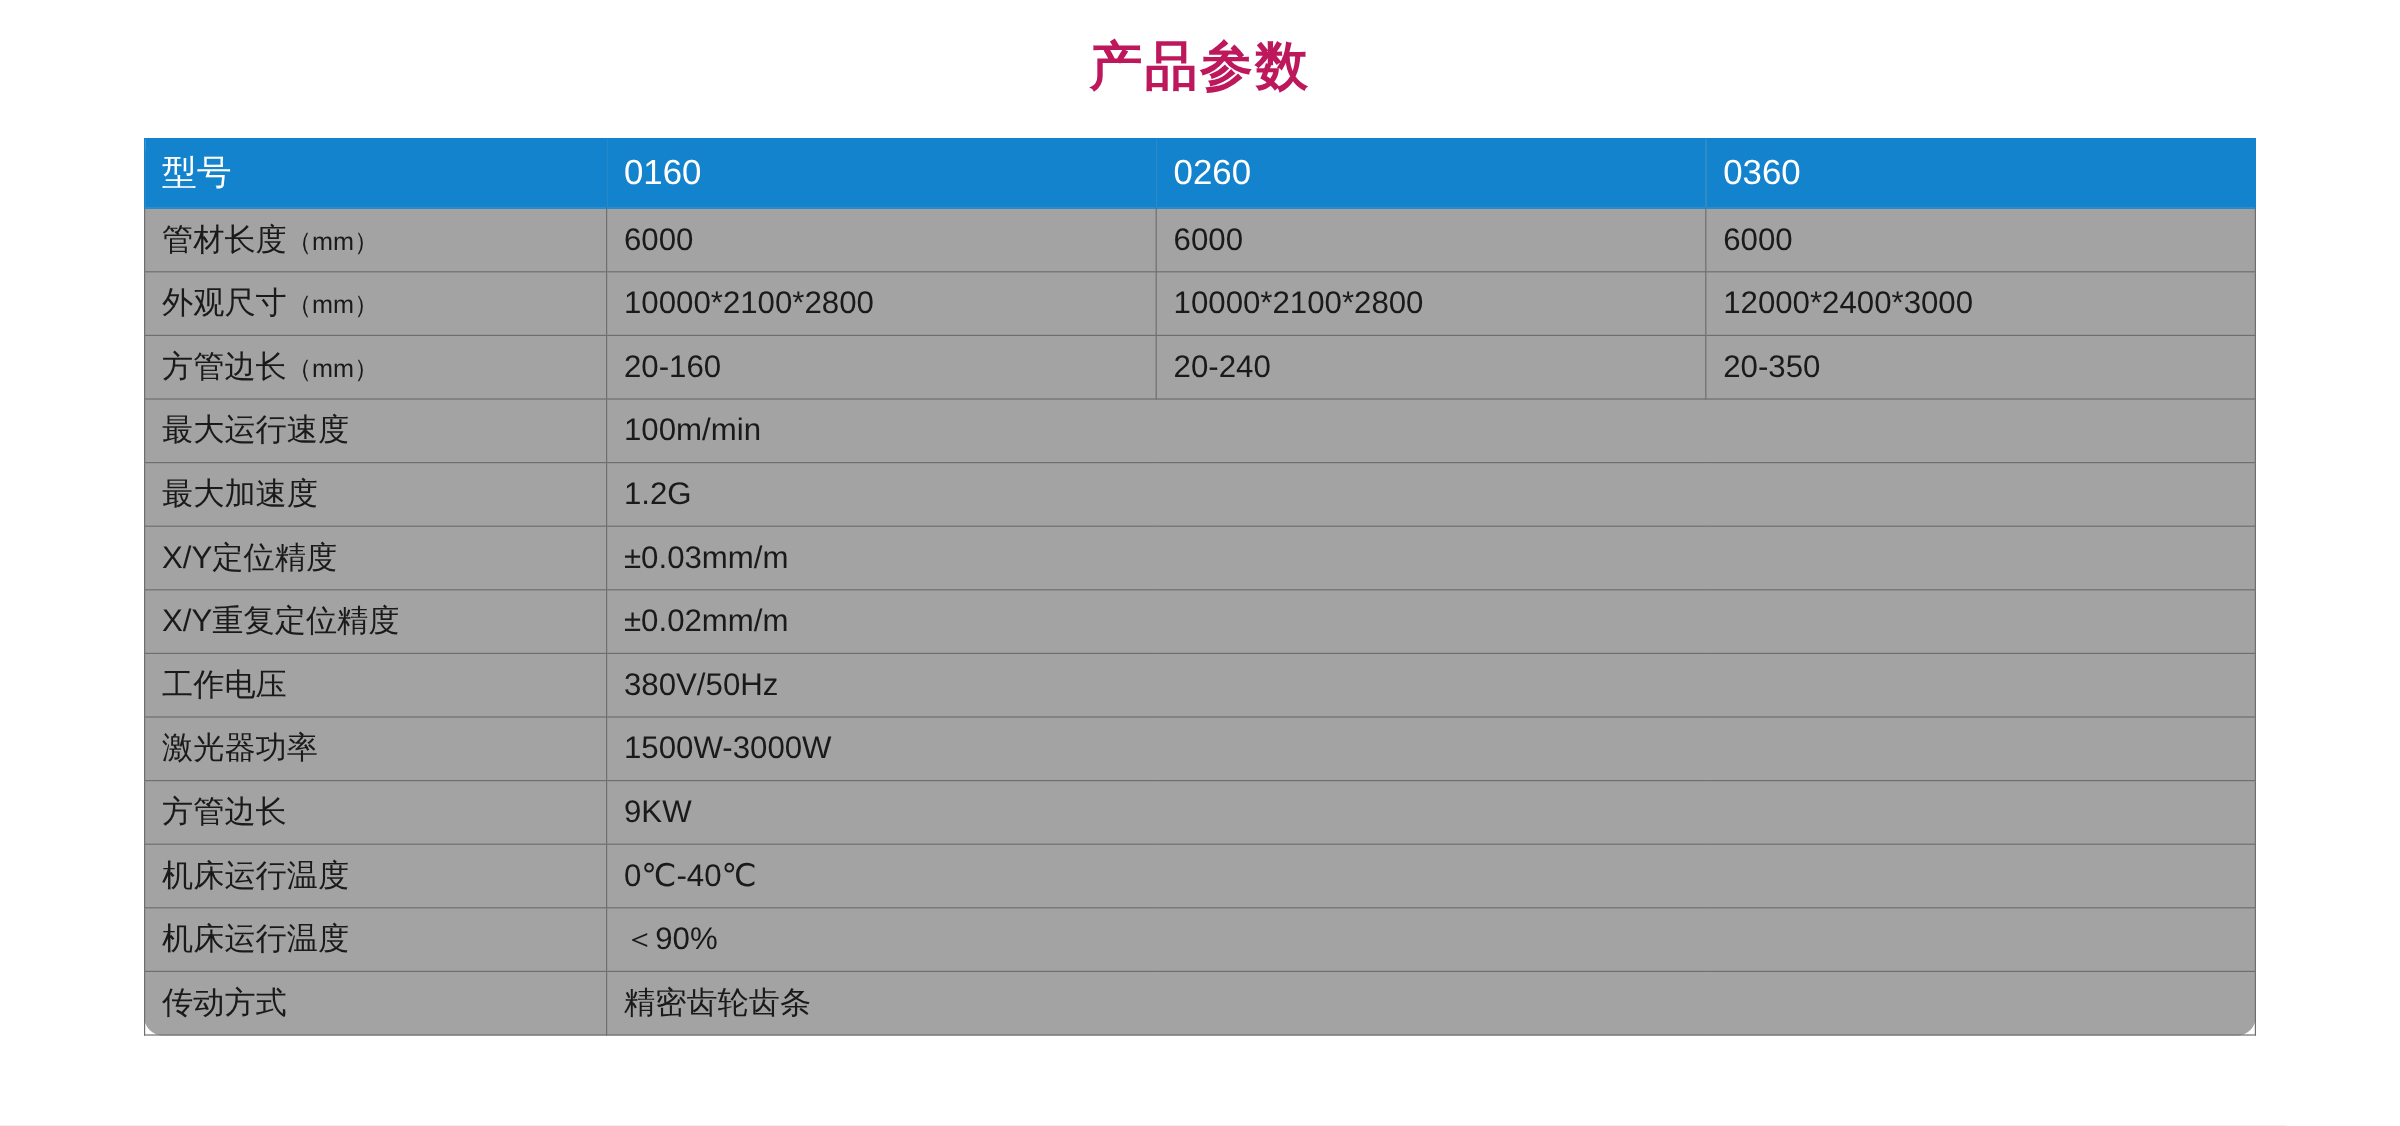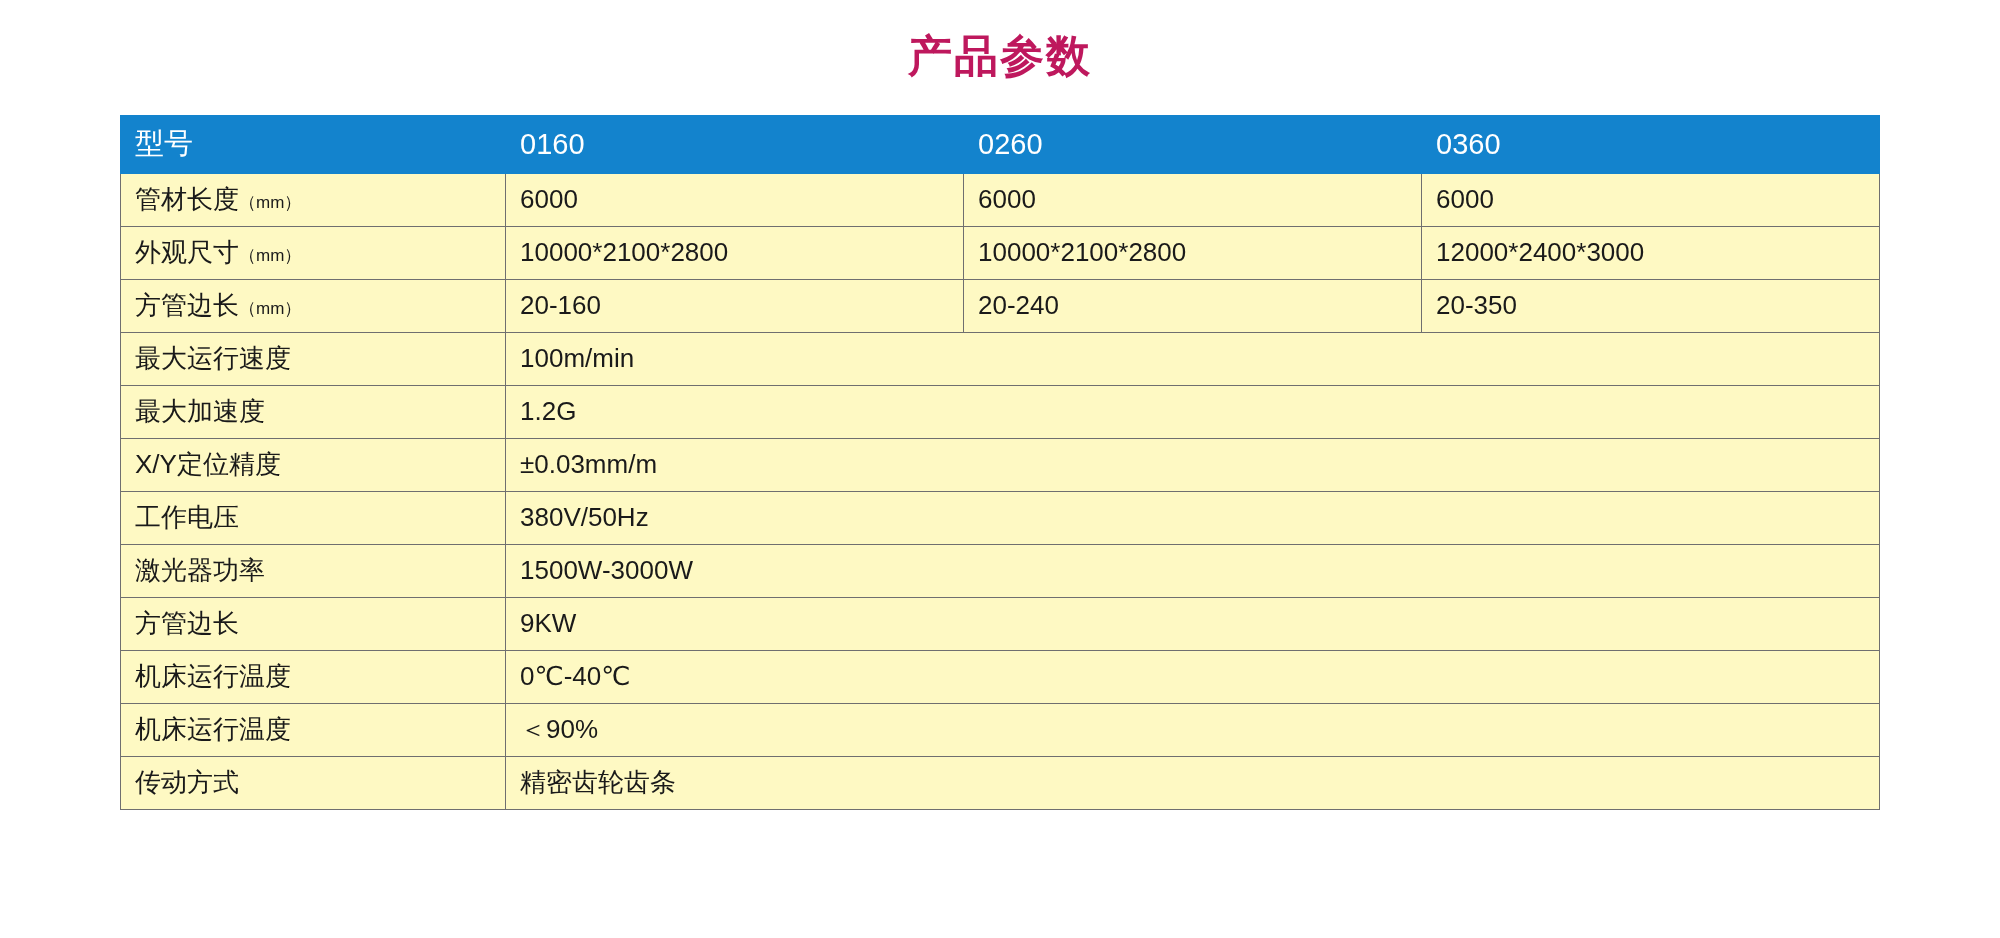--- a/index.html
+++ b/index.html
@@ -31,21 +31,22 @@
     line-height: 1.2;
   }
   .table-wrap {
     margin: 32px auto 0 auto;
     width: 1760px;
   }
   table.spec {
     border-collapse: collapse;
     width: 100%;
     table-layout: fixed;
-    background: #fef9c3;
+    background: #a3a3a3;
+    border-radius: 16px;
   }
   table.spec td, table.spec th {
     border: 1px solid #6f6f6f;
     padding: 0 14px;
     height: 53px;
     font-size: 26px;
     font-weight: normal;
     text-align: left;
     vertical-align: middle;
     color: #1a1a1a;
@@ -56,21 +57,21 @@
   table.spec thead th {
     background: #1383cd;
     color: #ffffff;
     border: 1px solid #1383cd;
     font-size: 29px;
     height: 58px;
   }
   .col-label { width: 385px; }
   .col-val { width: 458px; }
   .unit {
-    font-size: 17px;
+    font-size: 21px;
     color: #1a1a1a;
     letter-spacing: 0px;
   }
   .center-span {
     text-align: center;
   }
 </style>
 </head>
 <body>
 
@@ -113,20 +114,24 @@
           </tr>
           <tr>
             <td class="col-label"><span>最大加速度</span></td>
             <td class="center-span" colspan="3">1.2G</td>
           </tr>
           <tr>
             <td class="col-label"><span>X/Y定位精度</span></td>
             <td class="center-span" colspan="3">±0.03mm/m</td>
           </tr>
           <tr>
+            <td class="col-label"><span>X/Y重复定位精度</span></td>
+            <td class="center-span" colspan="3">±0.02mm/m</td>
+          </tr>
+          <tr>
             <td class="col-label"><span>工作电压</span></td>
             <td class="center-span" colspan="3">380V/50Hz</td>
           </tr>
           <tr>
             <td class="col-label"><span>激光器功率</span></td>
             <td class="center-span" colspan="3">1500W-3000W</td>
           </tr>
           <tr>
             <td class="col-label"><span>方管边长</span></td>
             <td class="center-span" colspan="3">9KW</td>

